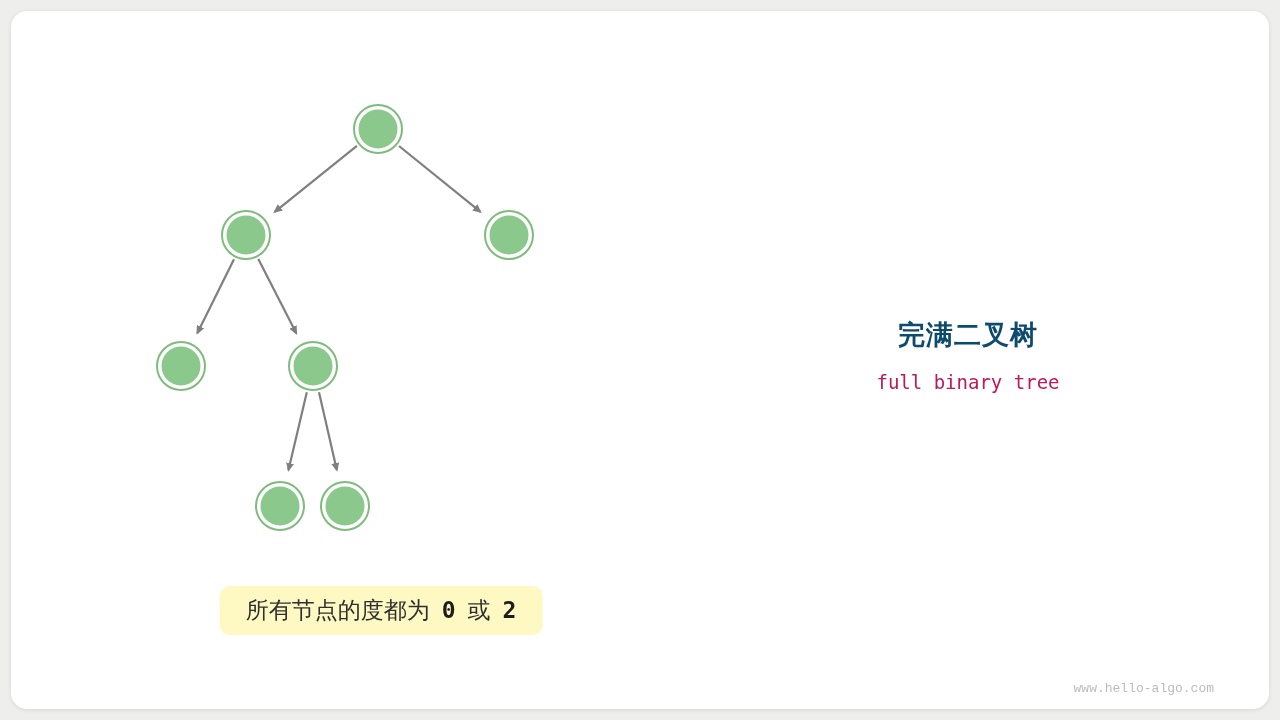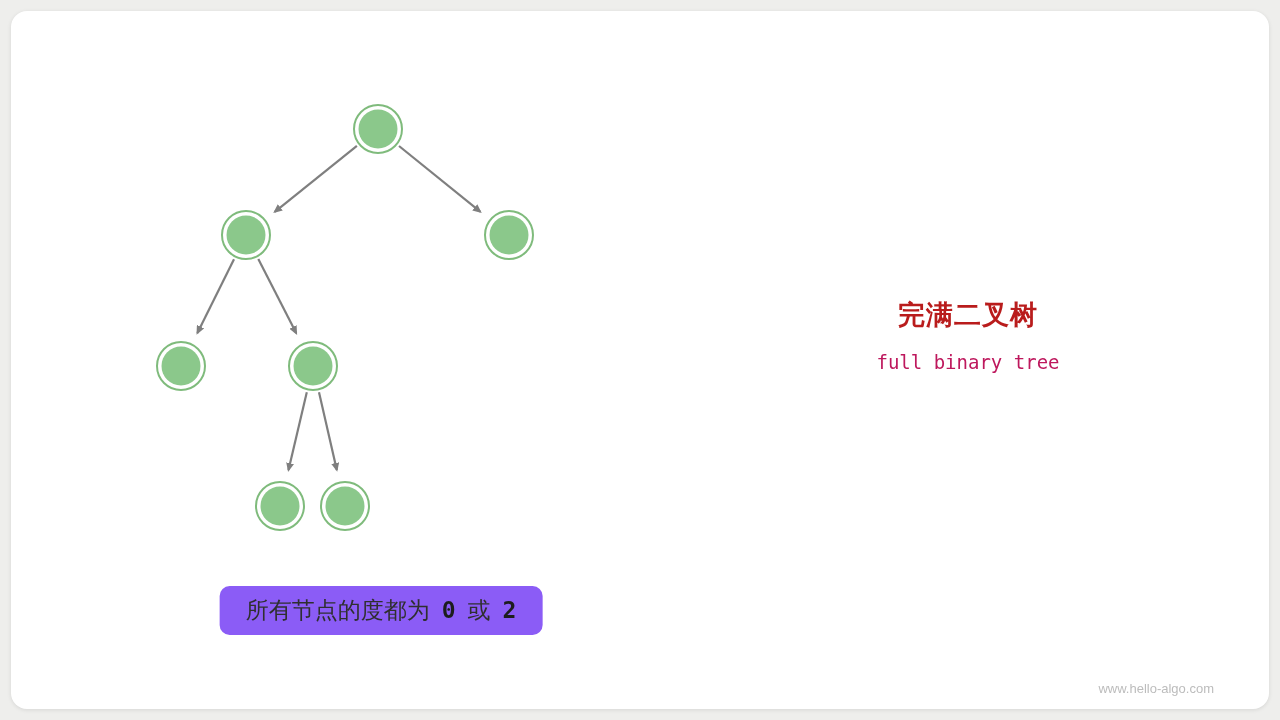--- a/index.html
+++ b/index.html
@@ -66,21 +66,21 @@
     font-family: "DejaVu Sans Mono", "Liberation Mono", monospace;
     font-weight: bold;
     font-size: 23px;
     color: #1d1d1d;
   }
 
   .watermark {
     position: absolute;
     right: 66px;
     bottom: 24px;
-    font-family: Liberation Sans, sans-serif;
+    font-family: Liberation Mono, monospace;
     font-size: 13px;
     color: #bcbcbc;
   }
 </style>
 </head>
 <body>
 
 <div class="card"></div>
 
 <svg class="tree-canvas" viewBox="0 0 1280 720">
@@ -109,24 +109,24 @@
       <circle cx="313" cy="366" r="24" fill="#ffffff" stroke="#7fbb7c" stroke-width="2"></circle>
       <circle cx="313" cy="366" r="19.5" fill="#8bc88b"></circle>
       <circle cx="280" cy="506" r="24" fill="#ffffff" stroke="#7fbb7c" stroke-width="2"></circle>
       <circle cx="280" cy="506" r="19.5" fill="#8bc88b"></circle>
       <circle cx="345" cy="506" r="24" fill="#ffffff" stroke="#7fbb7c" stroke-width="2"></circle>
       <circle cx="345" cy="506" r="19.5" fill="#8bc88b"></circle>
     </g>
 </svg>
 
 <div class="title-block">
-  <div class="title-cn" style="color: #b91c1c;">完满二叉树</div>
+  <div class="title-cn" style="color: #0c4a6e; margin-top: 20px;">完满二叉树</div>
   <div class="title-en">full binary tree</div>
 </div>
 
-<div class="caption-pill" style="background: #8b5cf6; text-align: right;">
+<div class="caption-pill" style="background: #fef9c3; text-align: right;">
   <span>所有节点的度都为</span>
   <span class="code-num">0</span>
   <span>或</span>
   <span class="code-num">2</span>
 </div>
 
 <div class="watermark" style="color: rgb(188, 188, 188);">www.hello-algo.com</div>
 
 </body></html>

